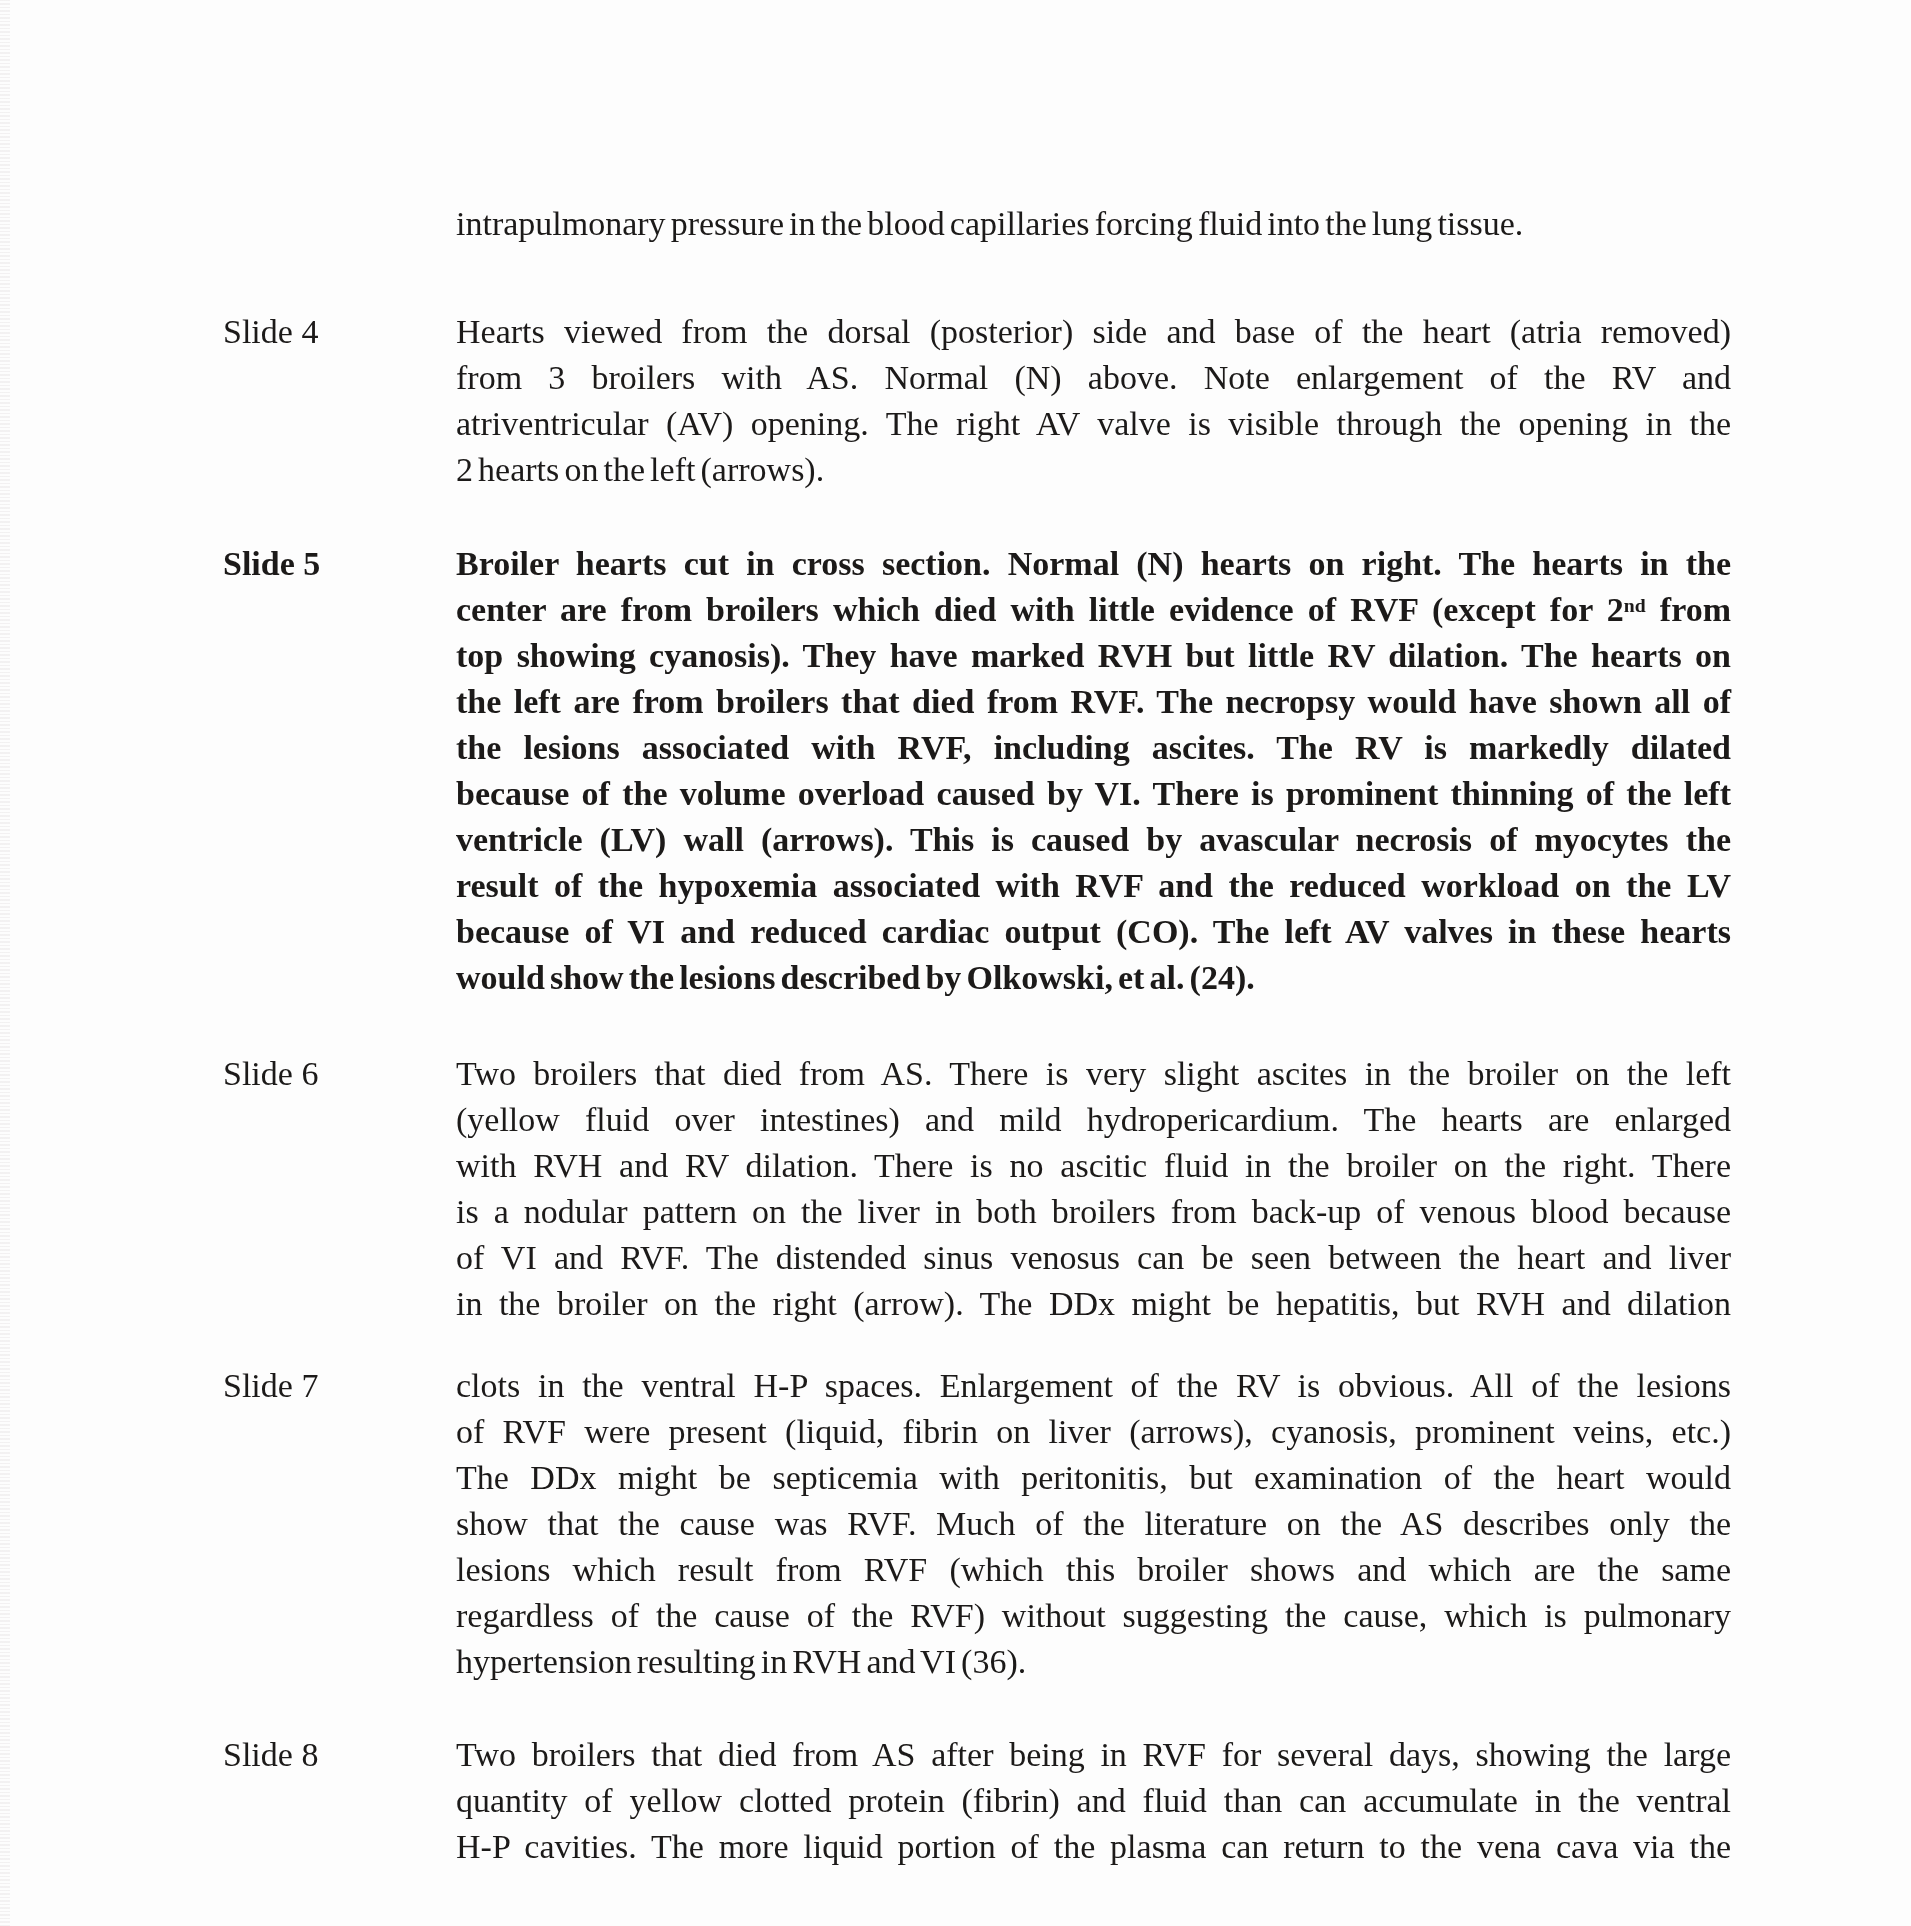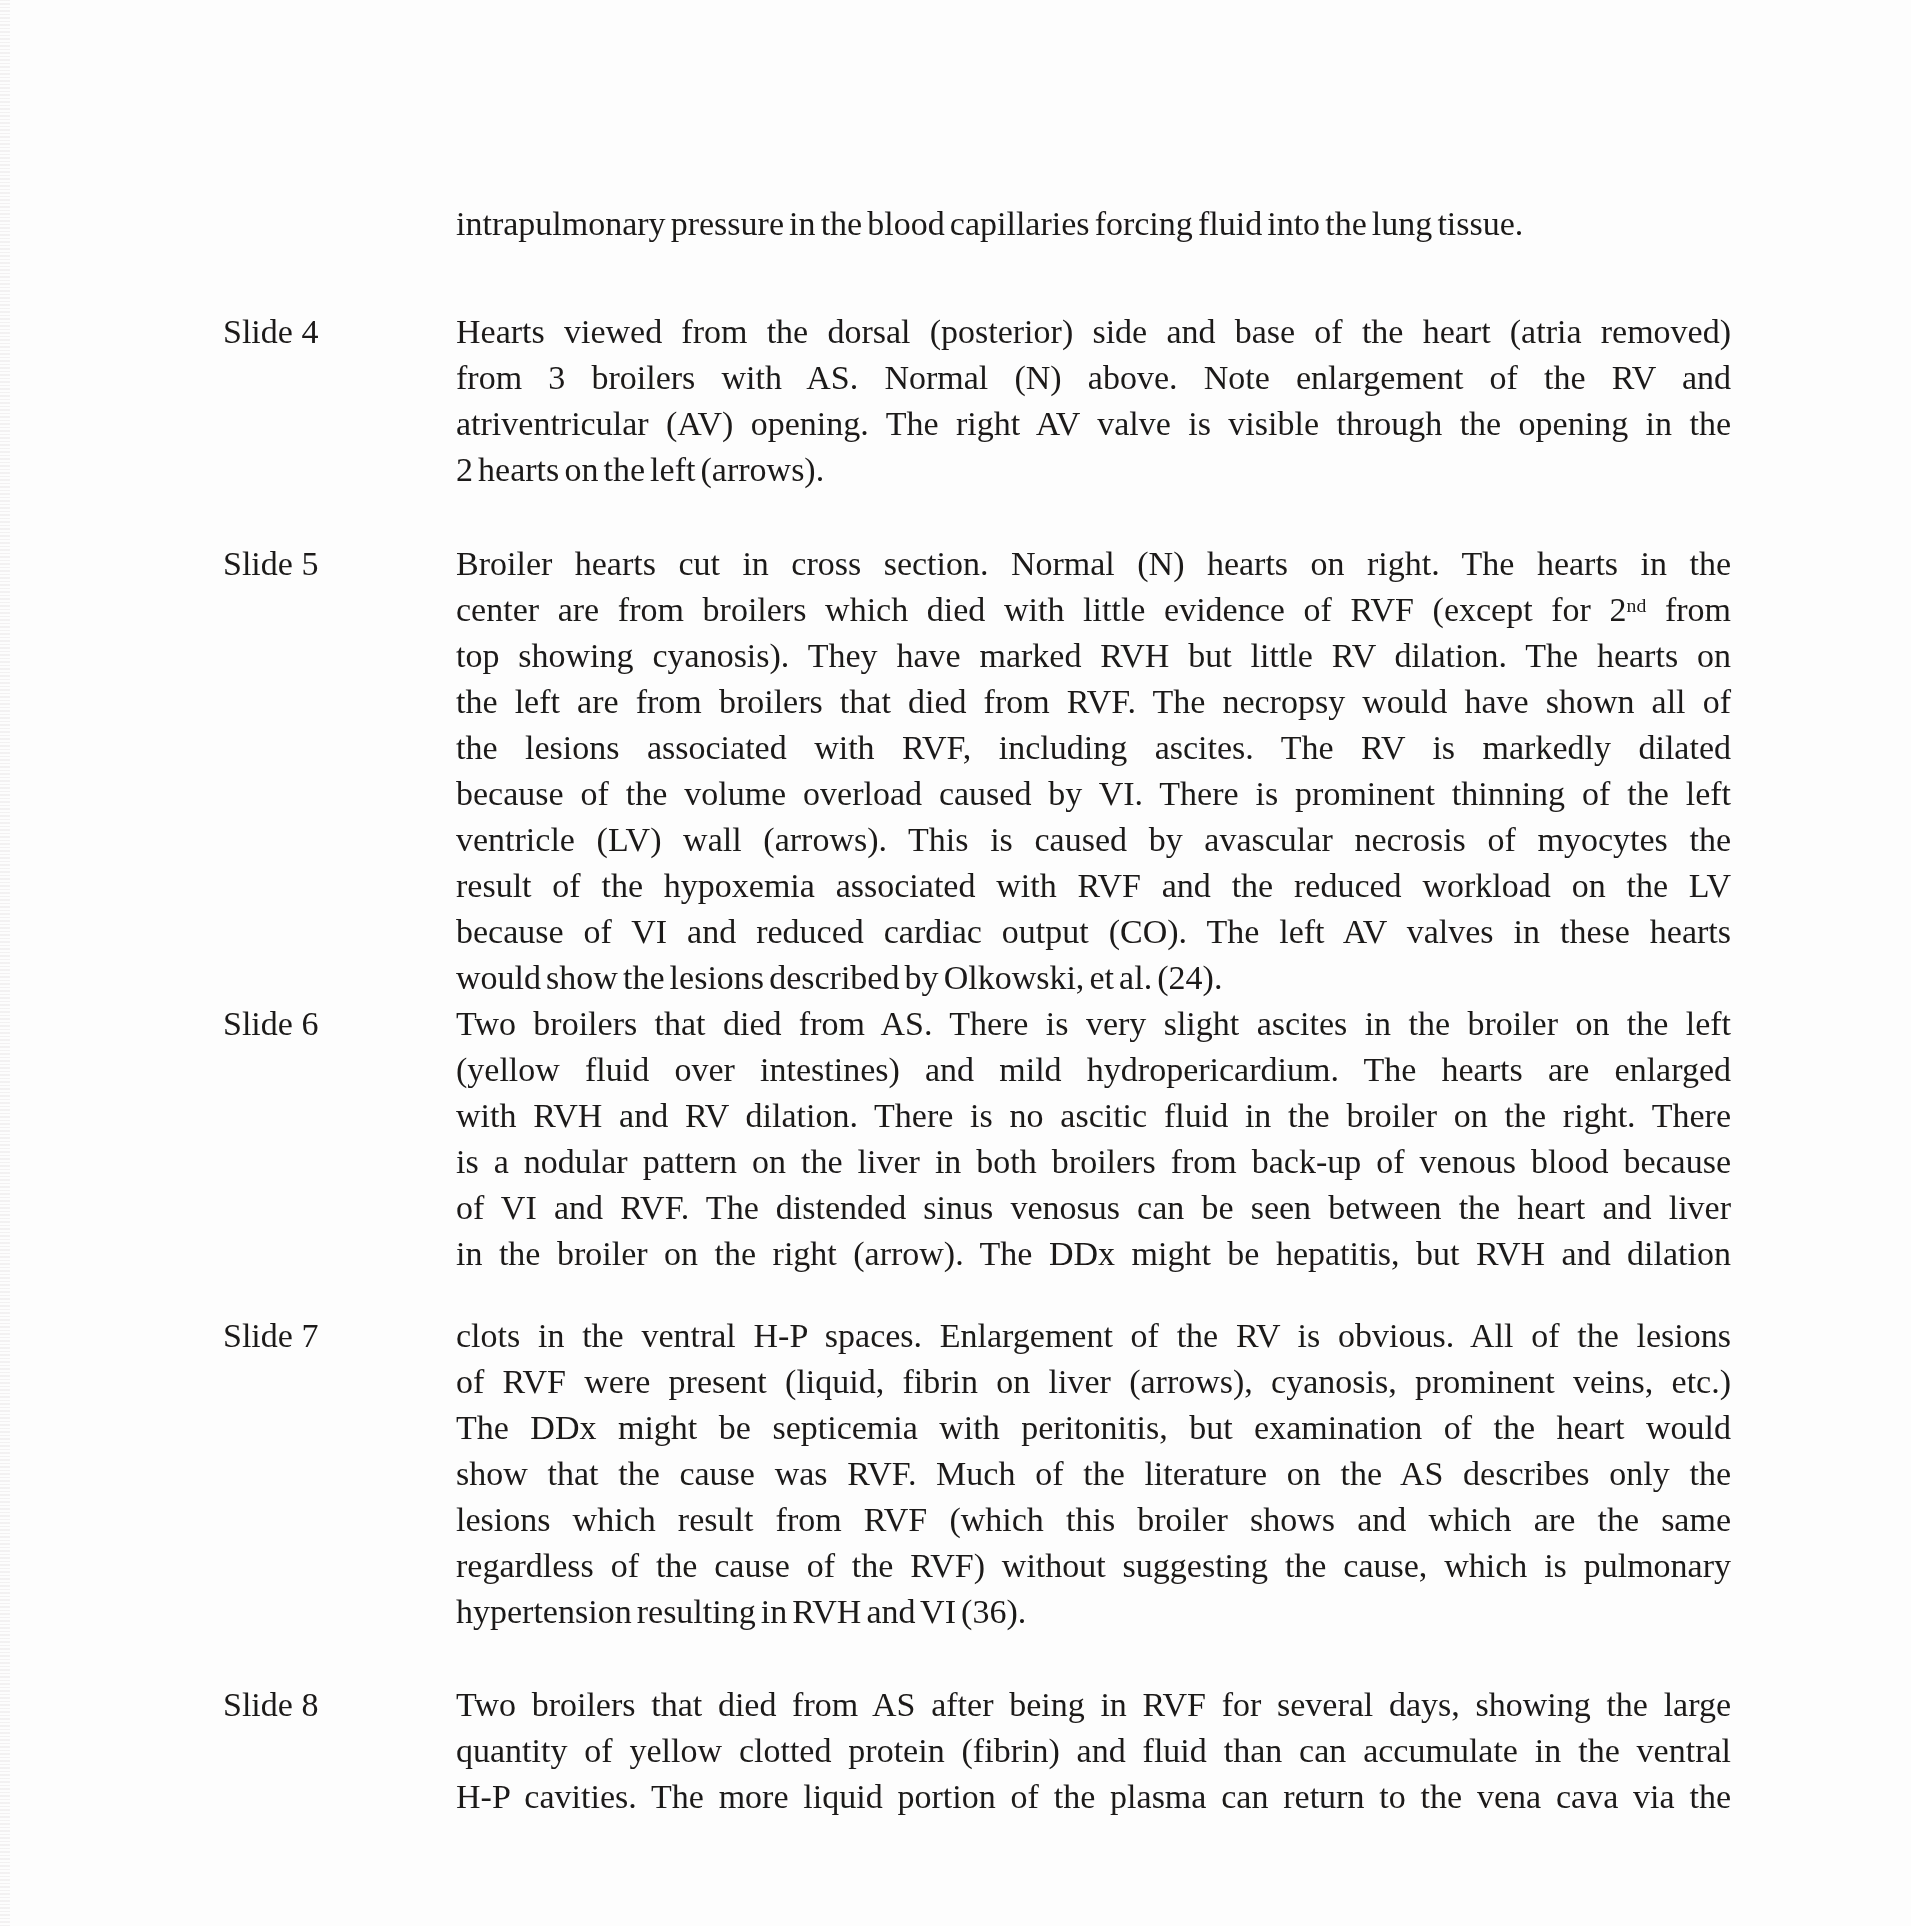--- a/index.html
+++ b/index.html
@@ -20,22 +20,22 @@
   .line {
     text-align:justify; text-align-last:justify;
     word-spacing:-0.1em;
   }
   .line.flush-left { text-align-last:left; }
   .slide {
     display:grid; grid-template-columns:233px 1fr;
     margin:0 180px 0 223px;
   }
   #slides .slide:nth-of-type(1) { margin-top:62px; }
-  #slides .slide:nth-of-type(2) { margin-top:48px; }
-  #slides .slide:nth-of-type(3) { }
+  #slides .slide:nth-of-type(2) { margin-top:48px;font-weight:bold; }
+  #slides .slide:nth-of-type(3) { margin-top:50px; }
   #slides .slide:nth-of-type(4) { margin-top:36px; }
   #slides .slide:nth-of-type(5) { margin-top:47px; }
   #slides .slide:nth-of-type(6) { margin-top:45px; }
   .slide-label { white-space:nowrap; }
   .slide-body { min-width:0; }
   sup.ord {
     font-size:58%; line-height:0; vertical-align:baseline;
     position:relative; top:-0.48em; word-spacing:normal;
   }
 </style>

